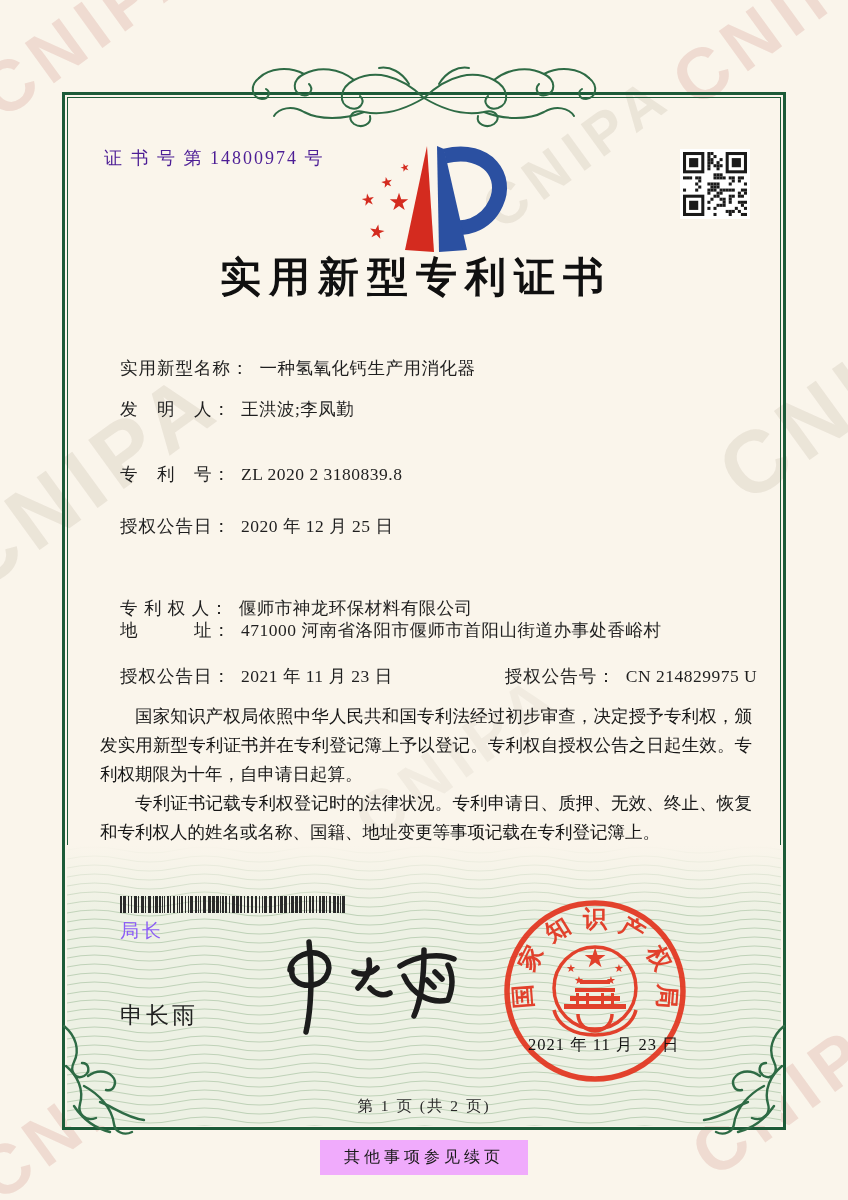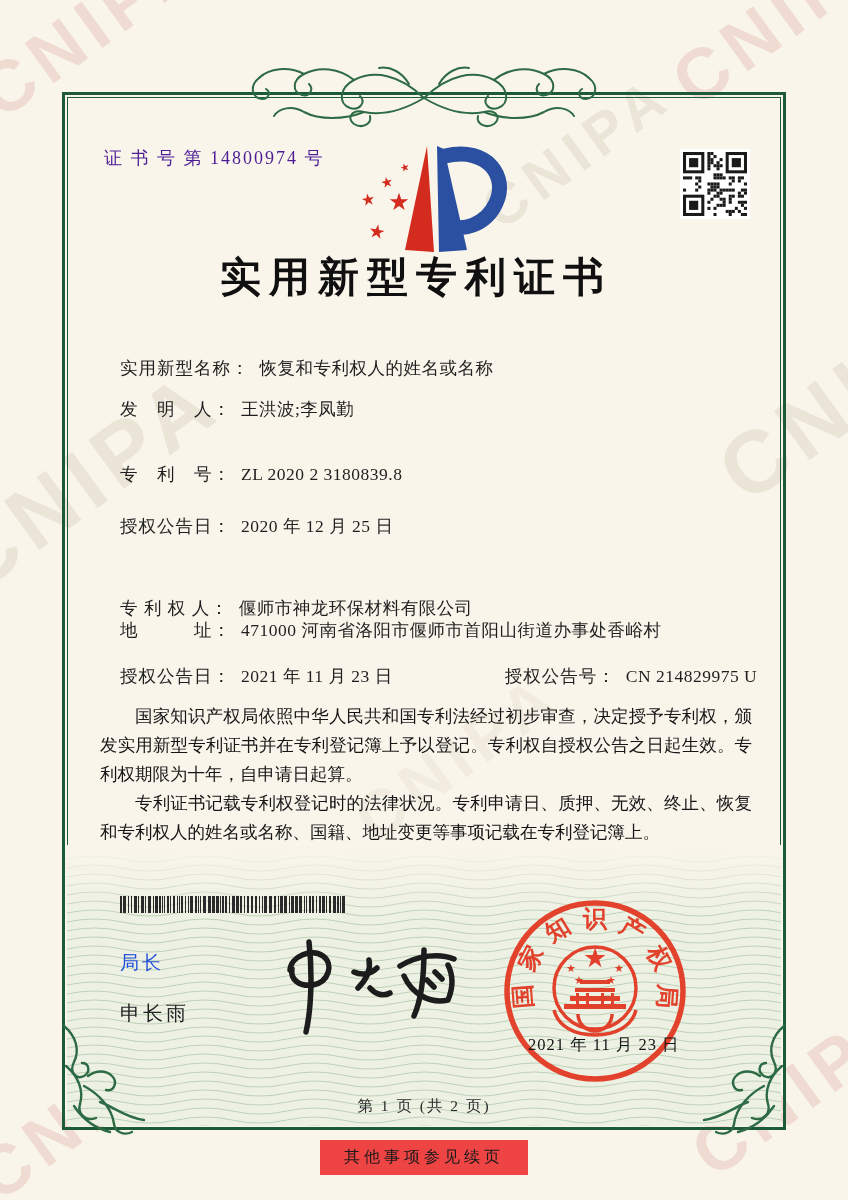--- a/index.html
+++ b/index.html
@@ -33,31 +33,31 @@
   .field .lbl{letter-spacing:1px;}
   .field .val{margin-left:10px;letter-spacing:.5px;}
   .field .lbl2{margin-left:112px;letter-spacing:1px;}
 
   .body-text{position:absolute;left:100px;top:702px;width:652px;font-size:17.5px;
              line-height:29px;text-align:justify;color:#161616;}
   .body-text p{margin:0;text-indent:2em;}
 
   .barcode{position:absolute;left:120px;top:896px;}
 
-  .signer-title{position:absolute;left:120px;top:950px;font-size:19px;letter-spacing:3px;color:#1d4ed8;}
-  .signer-name{position:absolute;left:120px;top:1000px;font-size:20px;letter-spacing:3px;color:#222;}
+  .signer-title{position:absolute;left:120px;top:918px;font-size:19px;letter-spacing:3px;color:#8b5cf6;}
+  .signer-name{position:absolute;left:120px;top:1000px;font-size:23px;letter-spacing:3px;color:#222;}
   .signature{position:absolute;left:262px;top:930px;}
 
   .seal{position:absolute;left:500px;top:896px;}
   .seal-date{position:absolute;left:528px;top:1034px;font-size:16.5px;letter-spacing:1px;color:#141414;}
 
   .page-num{position:absolute;left:62px;top:1096px;width:724px;text-align:center;
             font-size:15.5px;letter-spacing:2px;color:#2a2a2a;}
   .cont-note{position:absolute;left:424px;top:1140px;transform:translateX(-50%);
-             background:#ef4444;padding:7px 24px;font-size:16px;letter-spacing:4px;color:#1a1a1a;}
+             background:#f0abfc;padding:7px 24px;font-size:16px;letter-spacing:4px;color:#1a1a1a;}
 
   .ornament-top{position:absolute;left:204px;top:54px;}
   .corner{position:absolute;}
   .corner.bl{left:54px;top:1006px;}
   .corner.br{left:694px;top:1006px;transform:scaleX(-1);}
 </style>
 </head>
 <body>
 
 <div class="page">
@@ -240,21 +240,21 @@
       <rect x="45.71428571428571" y="3.0476190476190474" width="15.238095238095237" height="15.238095238095237" fill="#fff"></rect>
       <rect x="48.76190476190476" y="6.095238095238095" width="9.142857142857142" height="9.142857142857142" fill="#1a1a1a"></rect>
       <rect x="0" y="42.666666666666664" width="21.333333333333332" height="21.333333333333332" fill="#1a1a1a"></rect>
       <rect x="3.0476190476190474" y="45.71428571428571" width="15.238095238095237" height="15.238095238095237" fill="#fff"></rect>
       <rect x="6.095238095238095" y="48.76190476190476" width="9.142857142857142" height="9.142857142857142" fill="#1a1a1a"></rect>
     </svg>
 
   <div class="title">实用新型专利证书</div>
 
   <div class="field" style="top:356px">
-    <span class="lbl">实用新型名称：</span><span class="val">恢复和专利权人的姓名或名称</span>
+    <span class="lbl">实用新型名称：</span><span class="val">一种氢氧化钙生产用消化器</span>
   </div>
   <div class="field" style="top:397px">
     <span class="lbl">发　明　人：</span><span class="val">王洪波;李凤勤</span>
   </div>
   <div class="field" style="top:462px">
     <span class="lbl">专　利　号：</span><span class="val">ZL 2020 2 3180839.8</span>
   </div>
   <div class="field" style="top:514px">
     <span class="lbl">授权公告日：</span><span class="val">2020 年 12 月 25 日</span>
   </div>

